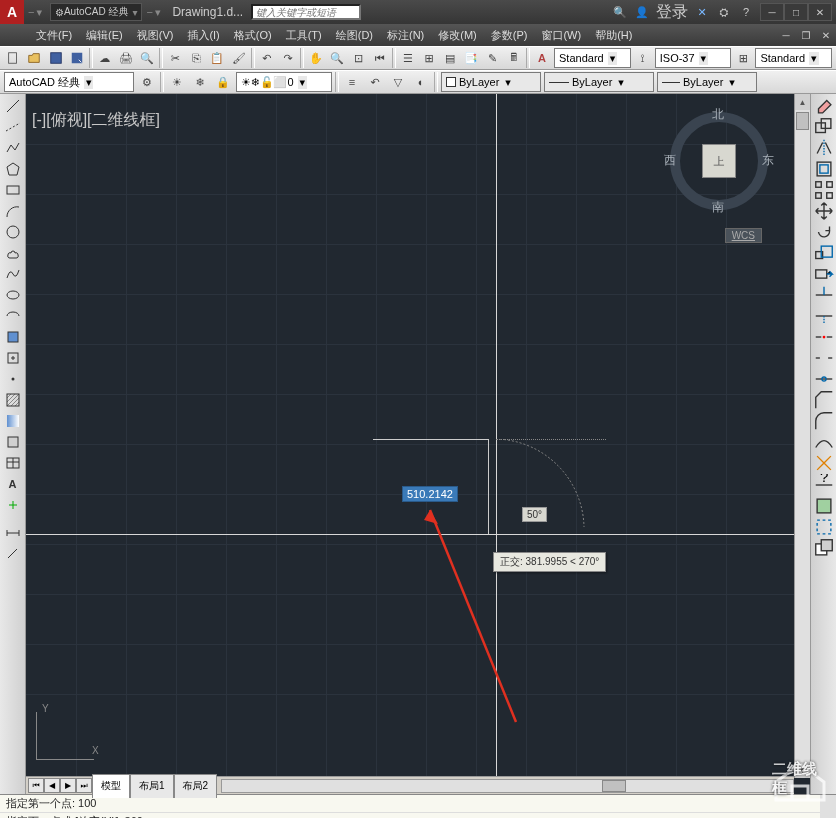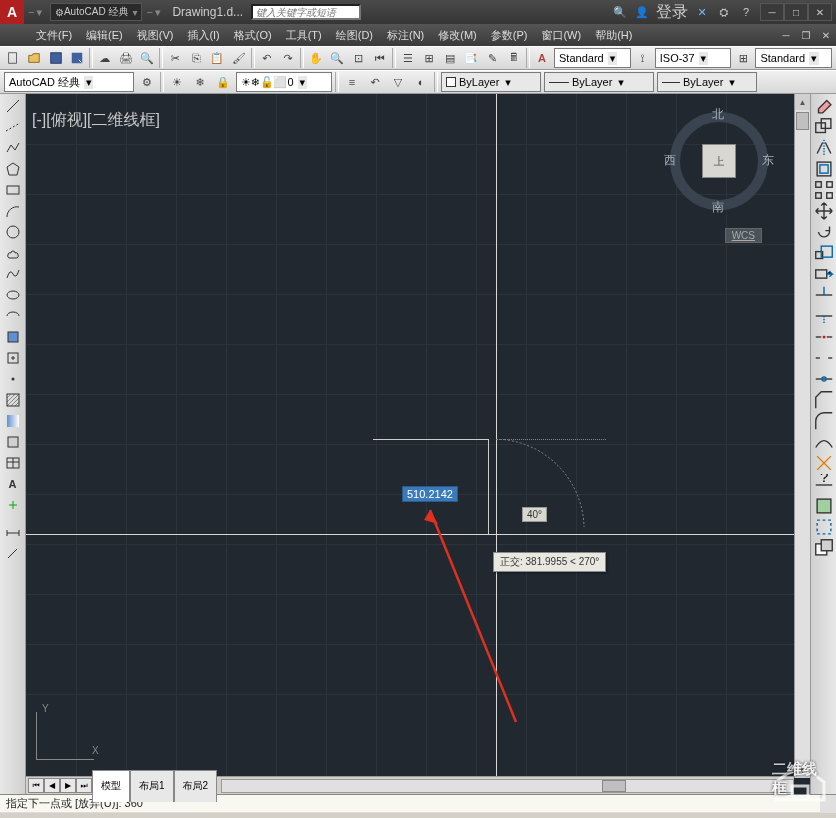--- a/index.html
+++ b/index.html
@@ -63,21 +63,21 @@
 .viewcube .w{top:46px;left:0;}
 .wcs-label{position:absolute;top:134px;right:48px;background:#4a525a;border:1px solid #666;padding:1px 6px;color:#aaa;font-size:10px;text-decoration:underline;}
 .canvas-scroll-v{position:absolute;right:0;top:0;bottom:16px;width:16px;background:#e0e0e0;border-left:1px solid #999;}
 .canvas-scroll-v .thumb{position:absolute;left:1px;right:1px;top:18px;height:18px;background:#c0c0c0;border:1px solid #888;}
 .canvas-scroll-v .arr{position:absolute;left:0;right:0;height:16px;background:#d0d0d0;display:flex;align-items:center;justify-content:center;font-size:8px;color:#555;}
 .canvas-scroll-v .up{top:0;}
 .canvas-scroll-v .dn{bottom:0;}
 .layout-tabs{position:absolute;bottom:0;left:0;right:16px;height:18px;background:#d4d0c8;display:flex;align-items:center;border-top:1px solid #999;}
 .tab-nav{display:flex;gap:0;margin-left:2px;}
 .tab-nav div{width:16px;height:15px;border:1px solid #888;background:#e8e8e8;display:flex;align-items:center;justify-content:center;font-size:8px;}
-.tab{padding:0 8px;background:#e8e8e8;border:1px solid #888;border-bottom:none;height:32px;display:flex;align-items:center;font-size:10px;}
+.tab{padding:0 8px;background:#e8e8e8;border:1px solid #888;border-bottom:none;height:24px;display:flex;align-items:center;font-size:10px;}
 .tab.active{background:#fff;}
 .scroll-h{flex:1;margin-left:4px;height:14px;background:#e0e0e0;border:1px solid #999;position:relative;}
 .scroll-h .thumb{position:absolute;left:380px;width:24px;top:0;bottom:0;background:#c0c0c0;border:1px solid #888;}
 .right-tools{width:26px;background:linear-gradient(to left,#e8e8e8,#d0d0d0);border-left:1px solid #999;display:flex;flex-direction:column;align-items:center;padding-top:2px;gap:1px;}
 .right-tools .tool{width:22px;height:20px;display:flex;align-items:center;justify-content:center;}
 .cmdline-area{background:#f8f8f0;border-top:1px solid #888;}
 .cmd-history{background:#f8f8f0;padding:1px 6px;font-size:11px;color:#222;border-bottom:1px solid #ddd;}
 .cmd-scroll{width:16px;background:#e0e0e0;}
 .watermark{position:absolute;bottom:14px;right:6px;pointer-events:none;opacity:0.75;}
 .watermark .house{width:58px;height:44px;}
@@ -400,21 +400,21 @@
       <div class="viewport-label">[-][俯视][二维线框]</div>
 
       <div class="drawn-line-h"></div>
       <div class="drawn-line-v"></div>
       <div class="dotted-arc-h"></div>
       <svg style="position:absolute;top:345px;left:463px;width:120px;height:100px">
           <path d="M7 0 A90 90 0 0 1 95 88" fill="none" stroke="#888" stroke-dasharray="2 2"></path>
         </svg>
 
       <div class="dim-input">510.2142</div>
-      <div class="angle-label">40°</div>
+      <div class="angle-label">50°</div>
       <div class="tooltip-box">正交: 381.9955 &lt; 270°</div>
 
       <svg class="red-arrow" viewBox="0 0 200 230">
         <line x1="150" y1="220" x2="64" y2="8" stroke="#e03020" stroke-width="2.5"></line>
         <polygon points="64,8 72,22 58,18" fill="#e03020"></polygon>
       </svg>
 
       <div class="ucs-icon">
         <div class="axis-y"></div>
           <div class="axis-x"></div>
@@ -582,20 +582,21 @@
         <svg viewBox="0 0 16 16">
           <rect x="2" y="5" width="8" height="8" fill="#fff" stroke="#333"></rect>
           <rect x="6" y="2" width="8" height="8" fill="#d0d0d0" stroke="#333"></rect>
         </svg>
       </div>
   </div>
 </div>
 
 <div class="cmdline-area" style="display:flex">
   <div style="flex:1">
+    <div class="cmd-history">指定第一个点: 100</div>
     <div class="cmd-history">指定下一点或 [放弃(U)]: 360</div>
 
   </div>
   <div class="cmd-scroll"></div>
 </div>
 
 <div class="watermark">
   <svg class="house" viewBox="0 0 58 44">
       <path d="M4 24L28 6l24 18v18H4z" fill="none" stroke="#fff" stroke-width="3"></path>
       <path d="M20 42V28h16v14" fill="none" stroke="#fff" stroke-width="3"></path>

